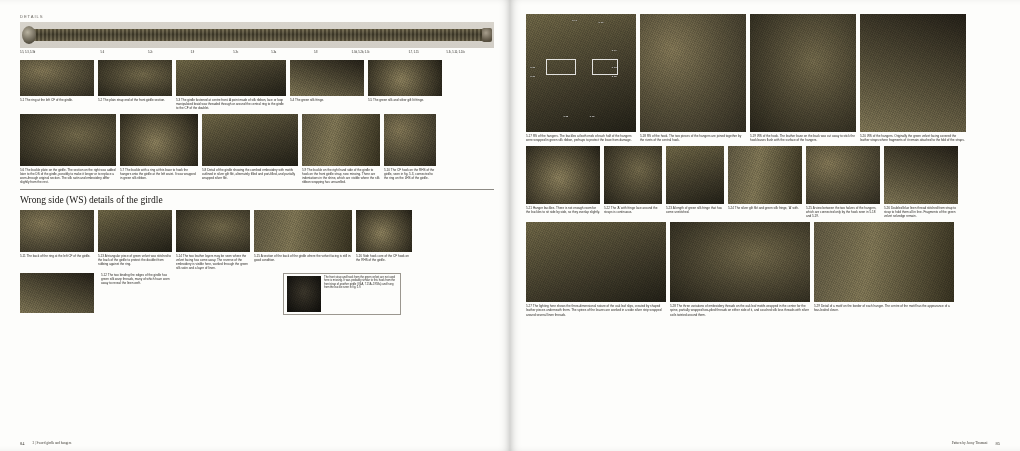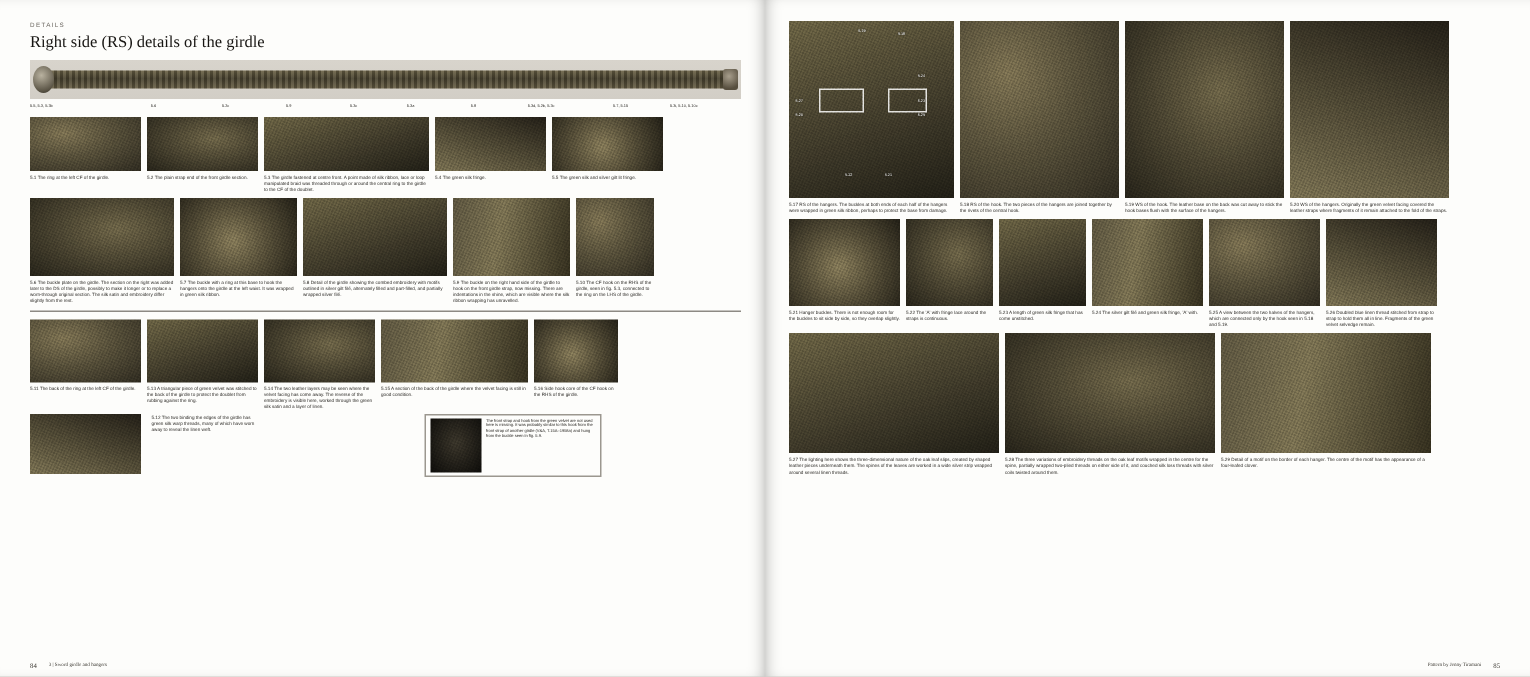--- a/index.html
+++ b/index.html
@@ -62,21 +62,20 @@
   .obox{position:absolute;border:.5px solid rgba(255,255,255,.85);}
 </style>
 </head>
 <body>
 
 <div class="spread">
 
   <div class="page page-left">
     <div class="inner">
       <div class="eyebrow">DETAILS</div>
-      <div class="h1">Right side (RS) details of the girdle</div>
 
       <div class="girdle">
         <div class="strap"></div>
         <div class="buckle"></div>
         <div class="endcap"></div>
       </div>
 
       <div class="tickrow">
         <span style="left:0%">5.5, 5.3, 5.3b</span>
         <span style="left:17%">5.6</span>
@@ -114,20 +113,21 @@
       </div>
       <div class="cap-row blk">
         <div class="caption" style="flex:0 0 96px">5.6  The buckle plate on the girdle. The section on the right was added later to the DS of the girdle, possibly to make it longer or to replace a worn-through original section. The silk satin and embroidery differ slightly from the rest.</div>
         <div class="caption" style="flex:0 0 78px">5.7  The buckle with a ring at this base to hook the hangers onto the girdle at the left waist. It was wrapped in green silk ribbon.</div>
         <div class="caption" style="flex:0 0 96px">5.8  Detail of the girdle showing the combed embroidery with motifs outlined in silver gilt filé, alternately filled and part-filled, and partially wrapped silver filé.</div>
         <div class="caption" style="flex:0 0 78px">5.9  The buckle on the right hand side of the girdle to hook on the front girdle strap, now missing. There are indentations in the shine, which are visible where the silk ribbon wrapping has unravelled.</div>
         <div class="caption" style="flex:0 0 52px">5.10  The CF hook on the RHS of the girdle, seen in fig. 5.3, connected to the ring on the LHS of the girdle.</div>
       </div>
 
       <div class="rule"></div>
+      <div class="h1-sub">Wrong side (WS) details of the girdle</div>
 
       <div class="imgrow">
         <div class="ph t1" style="width:74px;height:42px"></div>
         <div class="ph t3" style="width:74px;height:42px"></div>
         <div class="ph t2" style="width:74px;height:42px"></div>
         <div class="ph t6" style="width:98px;height:42px"></div>
         <div class="ph t5" style="width:56px;height:42px"></div>
       </div>
       <div class="cap-row">
         <div class="caption" style="flex:0 0 74px">5.11  The back of the ring at the left CF of the girdle.</div>

